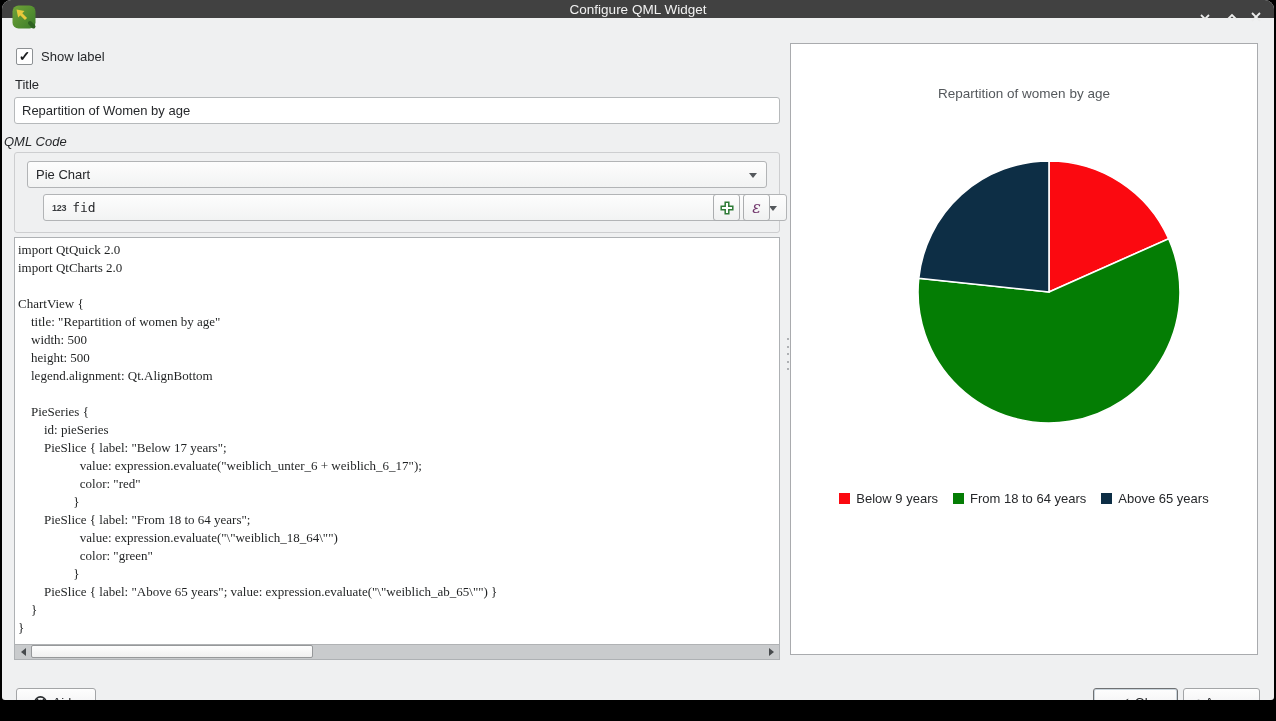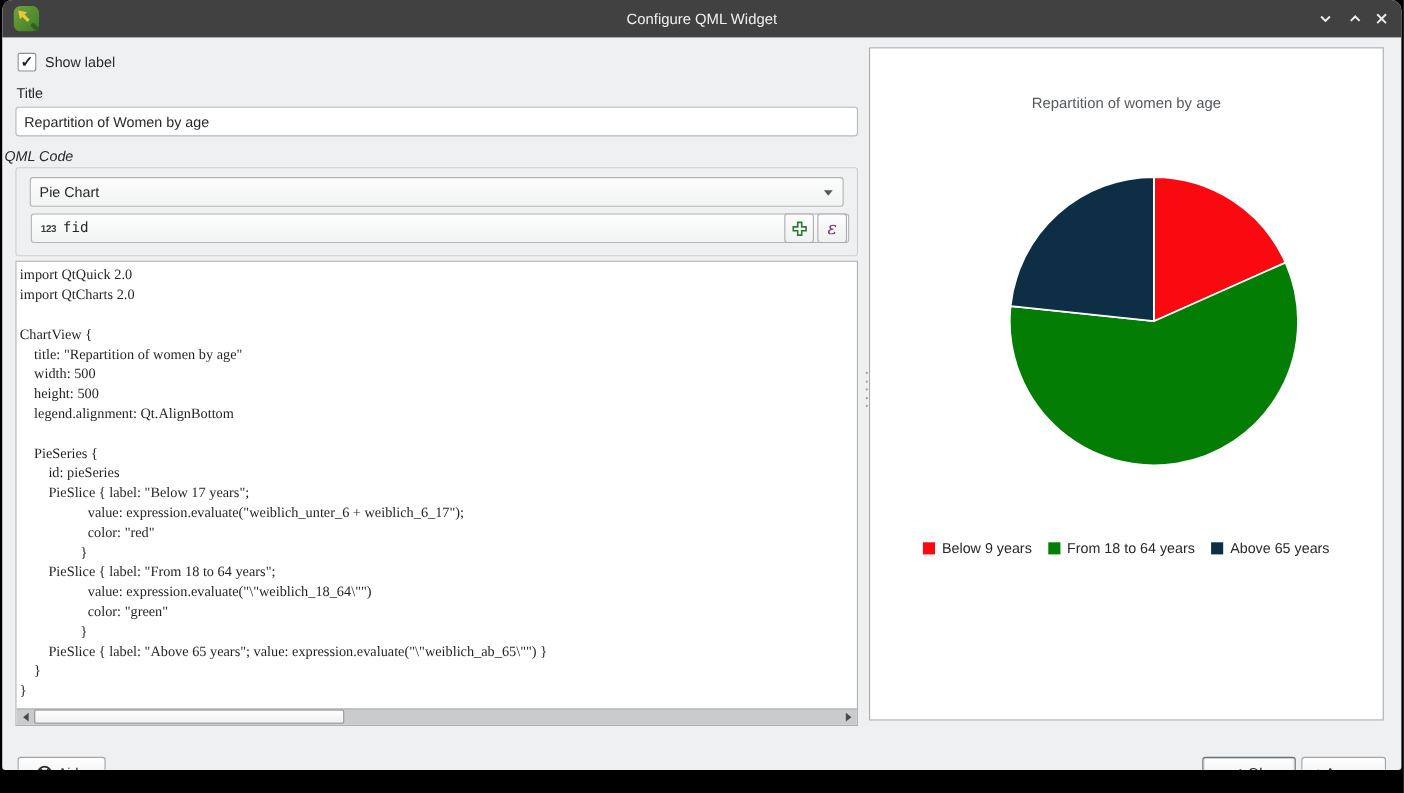--- a/index.html
+++ b/index.html
@@ -1,19 +1,19 @@
 <!DOCTYPE html>
 <html><head>
 <meta charset="utf-8">
 <style>
   * { margin:0; padding:0; box-sizing:border-box; }
   html,body { width:1276px; height:721px; background:#000; font-family:"Liberation Sans",sans-serif; overflow:hidden; }
   .window { position:absolute; left:2px; top:0; width:1272px; height:700px; background:#eff0f1;
             border-radius:9px 9px 3px 3px; overflow:hidden; }
-  .titlebar { position:absolute; left:0; top:0; width:100%; height:34px; background:#414141;
+  .titlebar { position:absolute; left:0; top:0; width:100%; height:18px; background:#414141;
               display:flex; align-items:center; }
   .titlebar .apptitle { position:absolute; left:0; right:0; text-align:center; color:#f2f2f2; font-size:13.5px; }
   .qgis-logo { position:absolute; left:9px; top:4px; width:26px; height:26px; }
   .winctl { position:absolute; top:8px; width:18px; height:18px; display:flex; align-items:center; justify-content:center; cursor:pointer; }
   .winctl svg { stroke:#ececec; stroke-width:1.8; fill:none; }
   .ctl-min { left:1194px; } .ctl-max { left:1221px; } .ctl-close { left:1245px; }
 
   .label { position:absolute; font-size:13px; color:#26282b; }
 
   .checkbox-row { position:absolute; left:14px; top:48px; display:flex; align-items:center; gap:8px; cursor:pointer; }
@@ -118,21 +118,21 @@
 
   <span class="label" style="left:2px; top:134px;font-style:italic;">QML Code</span>
 
   <div class="group-frame"></div>
 
   <div class="combo" style="left:25px; top:161px; width:740px;">
     <span>Pie Chart</span>
     <i class="combo-arrow"></i>
   </div>
 
-  <div class="combo" style="left:26px; top:194px; width:744px;">
+  <div class="combo" style="left:41px; top:194px; width:744px;">
     <span class="combo-type">123</span>
     <span class="combo-mono">fid</span>
     <i class="combo-arrow"></i>
   </div>
 
   <div class="tool-btn" style="left:711px; top:194px;">
     <svg width="14" height="14" viewBox="0 0 14 14">
       <path d="M5.2 1.2 h3.6 v4 h4 v3.6 h-4 v4 h-3.6 v-4 h-4 v-3.6 h4 z" fill="#ffffff" stroke="#2d7a35" stroke-width="1.5"></path>
       </svg>
   </div>

